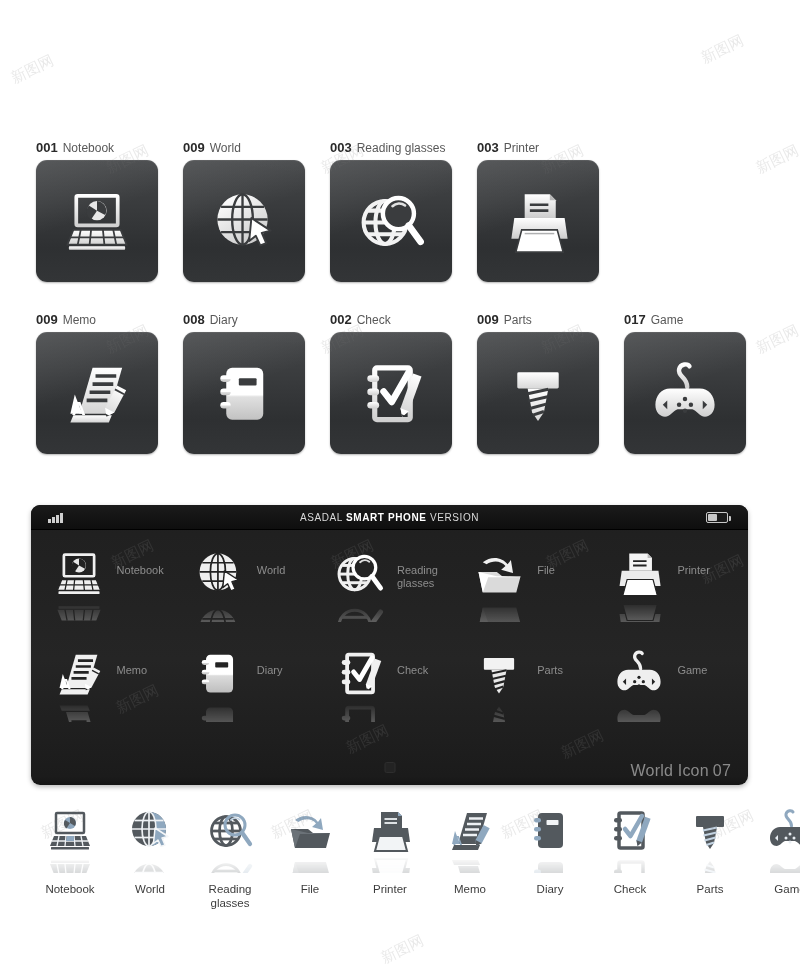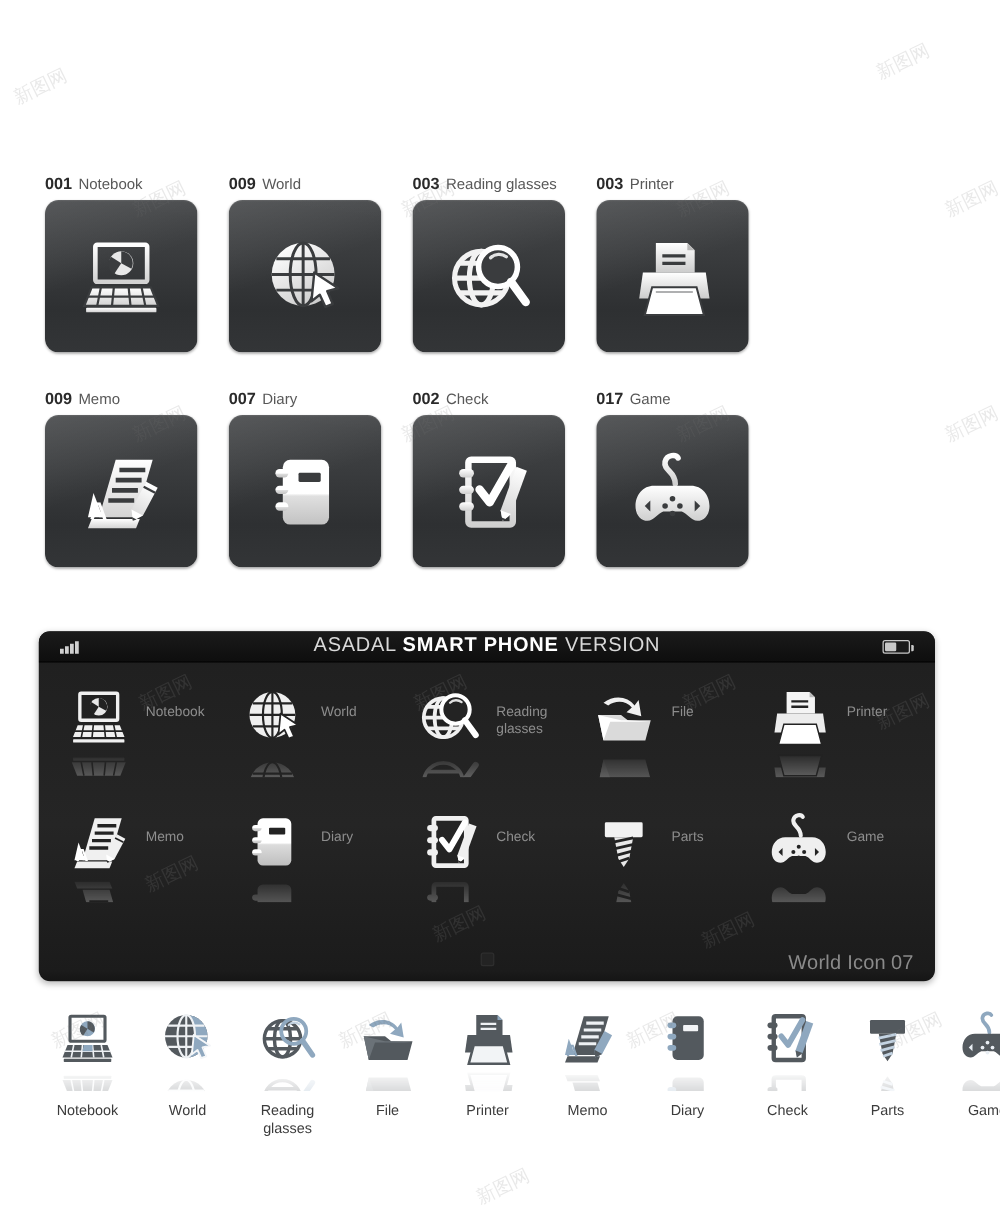--- a/index.html
+++ b/index.html
@@ -49,21 +49,21 @@
     background:linear-gradient(180deg,#232323 0%, #1d1d1d 4%, #202020 10%, #252525 55%, #1b1b1b 97%, #151515 100%);
     box-shadow:0 2px 5px rgba(0,0,0,0.28);
     overflow:hidden;
   }
   .phone-header{
     position:relative; height:25px; width:100%;
     background:linear-gradient(180deg,#1b1b1b 0%, #131313 60%, #0e0e0e 100%);
     display:flex; align-items:center; justify-content:center;
     border-bottom:1px solid #000;
   }
-  .phone-title{ font-size:16px; color:#d9d9d9; letter-spacing:0.6px; }
+  .phone-title{ font-size:10px; color:#d9d9d9; letter-spacing:0.6px; }
   .phone-title b{ color:#ffffff; font-weight:bold; }
   .signal{ position:absolute; left:17px; bottom:6px; display:flex; align-items:flex-end; gap:1.5px; }
   .signal i{ display:block; width:2.5px; background:#cfcfcf; }
   .signal i:nth-child(1){height:4px;} .signal i:nth-child(2){height:6px;}
   .signal i:nth-child(3){height:8px;} .signal i:nth-child(4){height:10px;}
   .battery{
     position:absolute; right:20px; top:7px; width:22px; height:11px;
     border:1.5px solid #c8c8c8; border-radius:2px; background:#1a1a1a;
   }
   .battery::after{ content:""; position:absolute; right:-4px; top:3px; width:2.5px; height:5px; background:#c8c8c8; border-radius:0 1px 1px 0; }
@@ -257,21 +257,21 @@
               <path d="M66 74 L73 84 L80 74 Z" fill="#ffffff"></path>
               <path d="M70 81 L73 84 L76 81 Z" fill="#3a3c3e"></path>
               <path d="M66 46 H80" stroke="#3a3c3e" stroke-width="2.5"></path>
             </g>
           </svg>
         </div>
       </div>
 
       <div class="tile-cell">
         <div class="tile-caption">
-          <span class="tile-num">007</span><span class="tile-name">Diary</span>
+          <span class="tile-num">008</span><span class="tile-name">Diary</span>
         </div>
         <div class="tile">
           <svg viewBox="0 0 100 100">
             <defs>
                 <linearGradient id="g7" x1="0" y1="0" x2="0" y2="1">
                   <stop offset="0" stop-color="#ffffff"></stop>
                   <stop offset="0.52" stop-color="#ffffff"></stop>
                   <stop offset="0.56" stop-color="#e0e0e0"></stop>
                   <stop offset="1" stop-color="#c2c2c2"></stop>
                 </linearGradient>
@@ -308,20 +308,43 @@
             <path d="M40 48 L51 62 L74 22" stroke="#ffffff" stroke-width="9" fill="none" stroke-linecap="round" stroke-linejoin="round"></path>
             <g transform="rotate(20 76 52)">
               <path d="M70 24 L82 24 L82 74 L76 84 L70 74 Z" fill="url(#g8)"></path>
               <path d="M70 74 L76 84 L82 74 Z" fill="#ffffff"></path>
               <path d="M73 81 L76 84 L79 81 Z" fill="#3a3c3e"></path>
             </g>
           </svg>
         </div>
       </div>
 
+      <div class="tile-cell">
+        <div class="tile-caption">
+          <span class="tile-num">009</span><span class="tile-name">Parts</span>
+        </div>
+        <div class="tile">
+          <svg viewBox="0 0 100 100">
+            <defs>
+                <linearGradient id="g9" x1="0" y1="0" x2="0" y2="1">
+                  <stop offset="0" stop-color="#ffffff"></stop>
+                  <stop offset="1" stop-color="#d8d8d8"></stop>
+                </linearGradient>
+              </defs>
+            <rect x="22" y="22" width="56" height="22" rx="2" fill="url(#g9)"></rect>
+            <path d="M36 44 H64 L58 76 L50 88 L42 76 Z" fill="url(#g9)"></path>
+            <g stroke="#3a3c3e" stroke-width="4" fill="none">
+              <path d="M36 51 L64 45"></path>
+              <path d="M37 61 L63 55"></path>
+              <path d="M39 71 L61 65"></path>
+              <path d="M43 80 L58 75"></path>
+            </g>
+          </svg>
+        </div>
+      </div>
 
       <div class="tile-cell">
         <div class="tile-caption">
           <span class="tile-num">017</span><span class="tile-name">Game</span>
         </div>
         <div class="tile">
           <svg viewBox="0 0 100 100">
             <defs>
                 <linearGradient id="g10" x1="0" y1="0" x2="0" y2="1">
                   <stop offset="0" stop-color="#ffffff"></stop>

